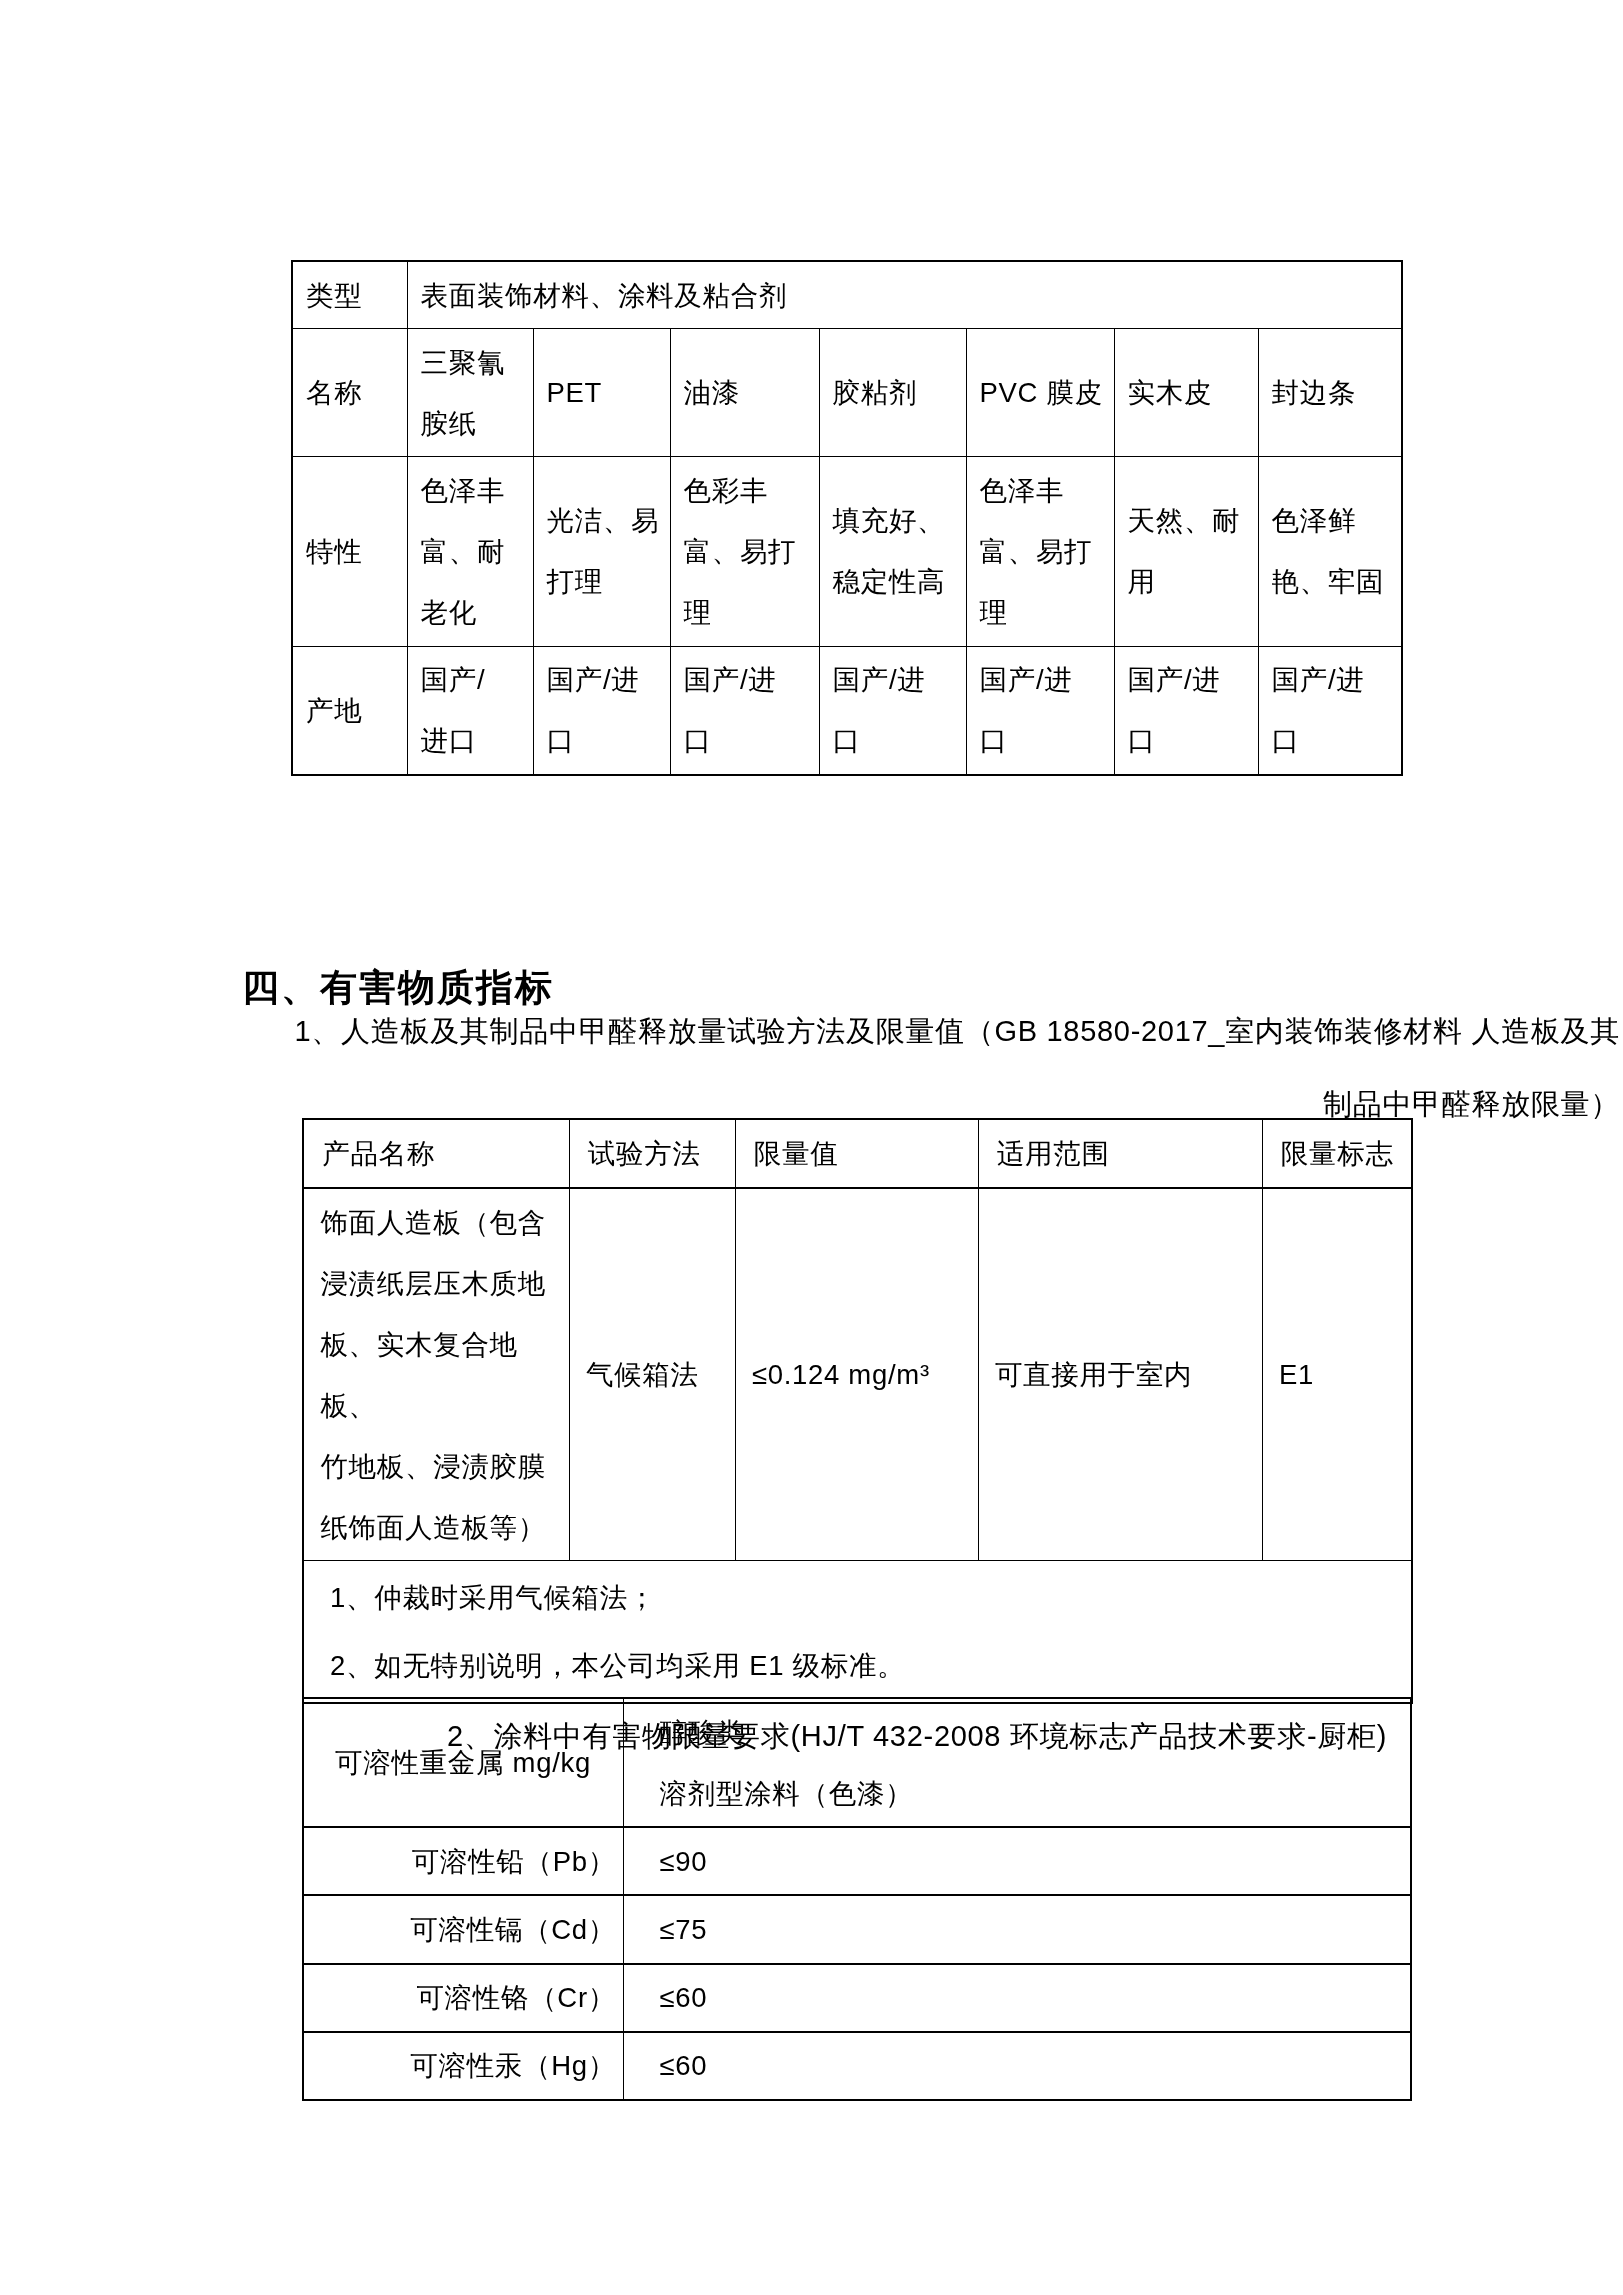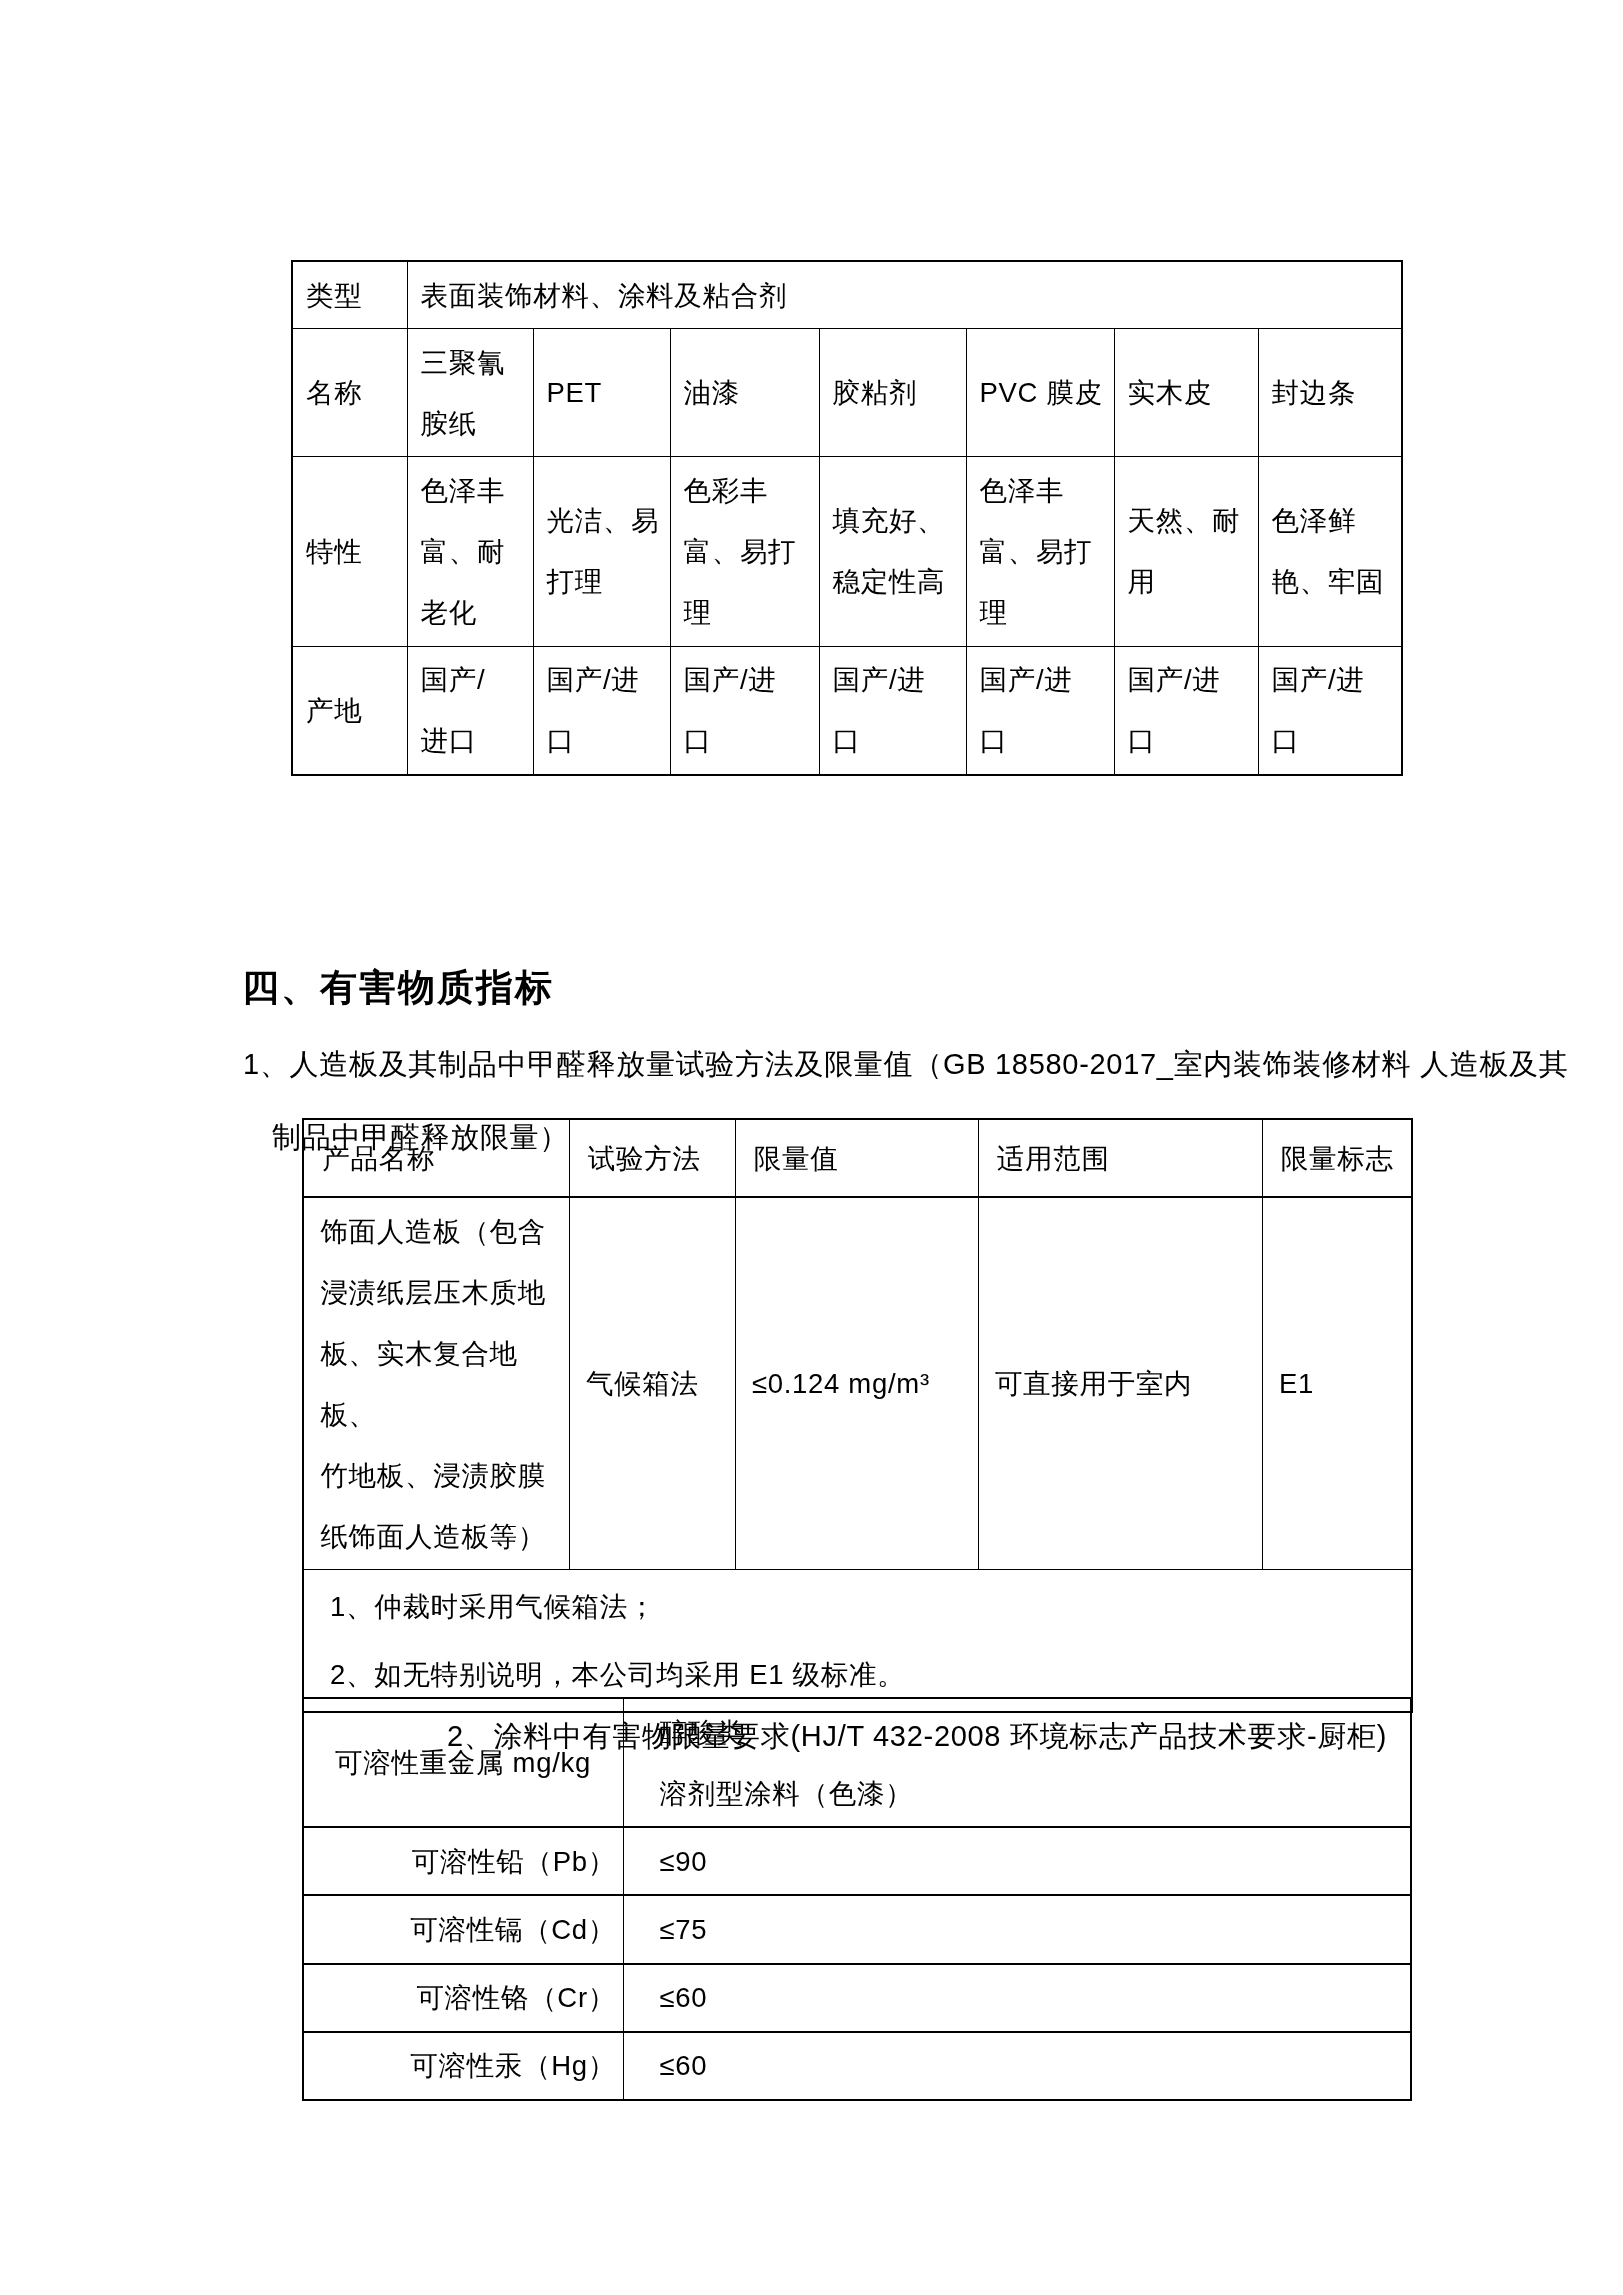--- a/index.html
+++ b/index.html
@@ -18,21 +18,21 @@
   }
   .h2{
     position:absolute;left:242px;top:919px;
     font-size:37px;font-weight:bold;letter-spacing:2px;margin-top:44px;
   }
   .para{
     position:absolute;font-size:29px;line-height:73px;
     letter-spacing:0.7px;white-space:pre-line;width:1348px;
   }
   .para.hanging{padding-left:29px;text-indent:-29px;}
-  #para1{left:243px;top:1028px;}
+  #para1{left:243px;top:995px;text-align:right;}
   #para2{left:243px;top:1700px;text-align:center;}
 
   table{
     position:absolute;border-collapse:collapse;table-layout:fixed;
     border:2px solid #000;
   }
   td{
     border:1.3px solid #000;
     font-size:27.5px;line-height:61px;
     vertical-align:middle;
@@ -44,21 +44,21 @@
   
   #table1{left:291px;top:260px;width:1109px;}
   #table1 tr.r1{height:65px;}
   #table1 tr.r2{height:123px;}
   #table1 tr.r3{height:187px;}
   #table1 tr.r4{height:127px;}
   #table1 tr.r5{height:128px;}
 
   
   #table2{left:302px;top:1118px;width:1108px;}
-  #table2 tr.t2-head{height:78px;}
+  #table2 tr.t2-head{height:69px;}
   #table2 tr.t2-head td{border-bottom:2.6px double #000;padding-left:18.3px;}
   #table2 tr.t2-main{height:310px;}
   #table2 tr.t2-main td{padding-left:16.4px;}
   #table2 tr.t2-note{height:133px;}
   #table2 tr.t2-note td{
     border-bottom:2.6px double #000;
     padding-left:26px;line-height:68px;
   }
 
   

